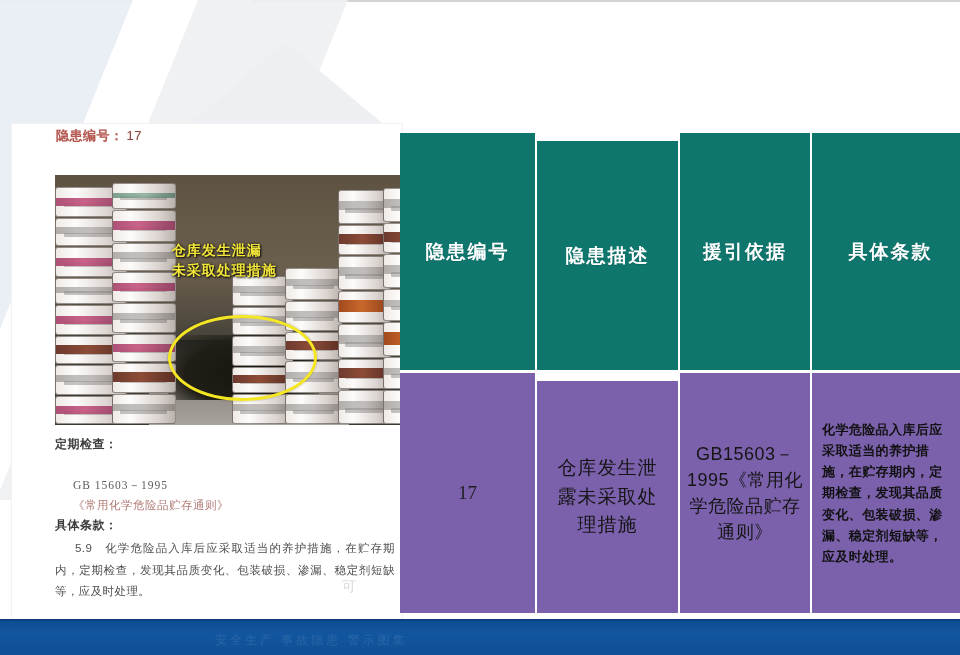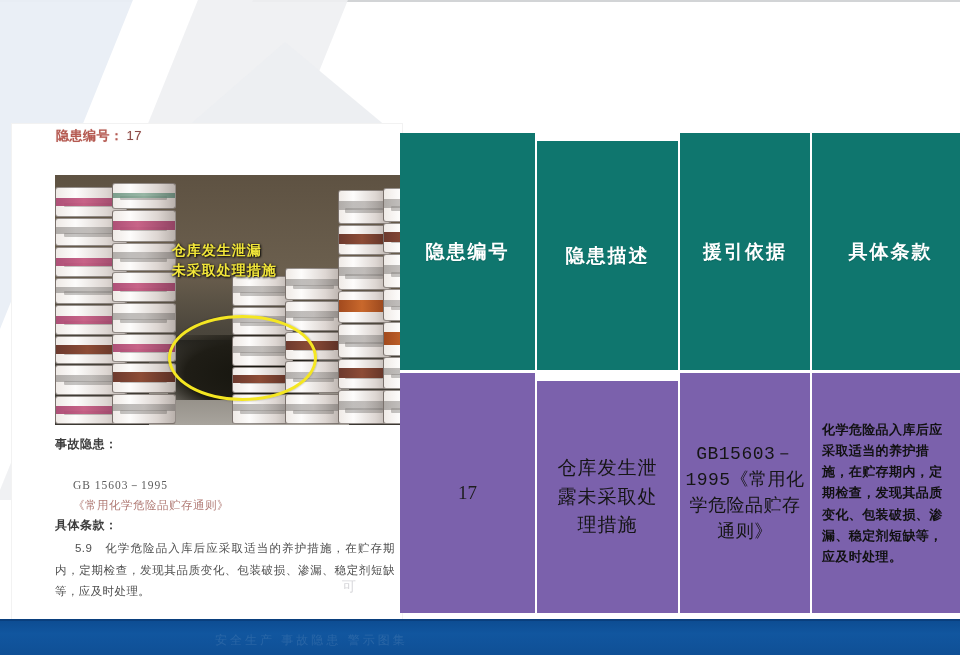--- a/index.html
+++ b/index.html
@@ -302,21 +302,21 @@
   .c4 { width: 148px; padding-left: 9px; }
 
   .td.c1 { font-size: 19px; font-family: "Liberation Serif","DejaVu Serif",serif; color:#1d1d1d; }
   .td.c2 {
     font-size: 19px; line-height: 1.5; letter-spacing: 1px;
     padding: 0 12px; color:#151515; font-weight: 500;
   }
   .td.c3 {
     font-size: 18px; line-height: 1.45; letter-spacing: .5px;
     padding: 0 1px; color:#151515;
-    font-family: Liberation Mono, monospace;
+    font-family: Liberation Sans, sans-serif;
   }
   .td.c4 {
     font-size: 13px; line-height: 1.62; letter-spacing: .4px;
     padding: 0 10px; color:#111111; text-align: left;
     align-items: center; justify-content: flex-start;
     font-weight: bold;
   }
 
   
   .bottom-bar {
@@ -502,21 +502,21 @@
 
       <div class="photo-caption">
         <div>仓库发生泄漏</div>
         <div>未采取处理措施</div>
       </div>
 
       <div class="photo-ellipse"></div>
     </div>
 
     <div class="doc-text">
-      <div class="doc-head">事故隐患：</div>
+      <div class="doc-head">定期检查：</div>
       <div class="doc-indent doc-std">GB  15603－1995</div>
       <div class="doc-indent doc-title">《常用化学危险品贮存通则》</div>
       <div class="doc-head">具体条款：</div>
       <div class="doc-para"><span class="lead">5.9</span>&nbsp;&nbsp;&nbsp;<span>化学危险品入库后应采取适当的养护措施，在贮存期内，定期检查，发现其品质变化、包装破损、渗漏、稳定剂短缺等，应及时处理。</span></div>
     </div>
   </div>
 
   <div class="watermark">可</div>
 
   <div class="table">

